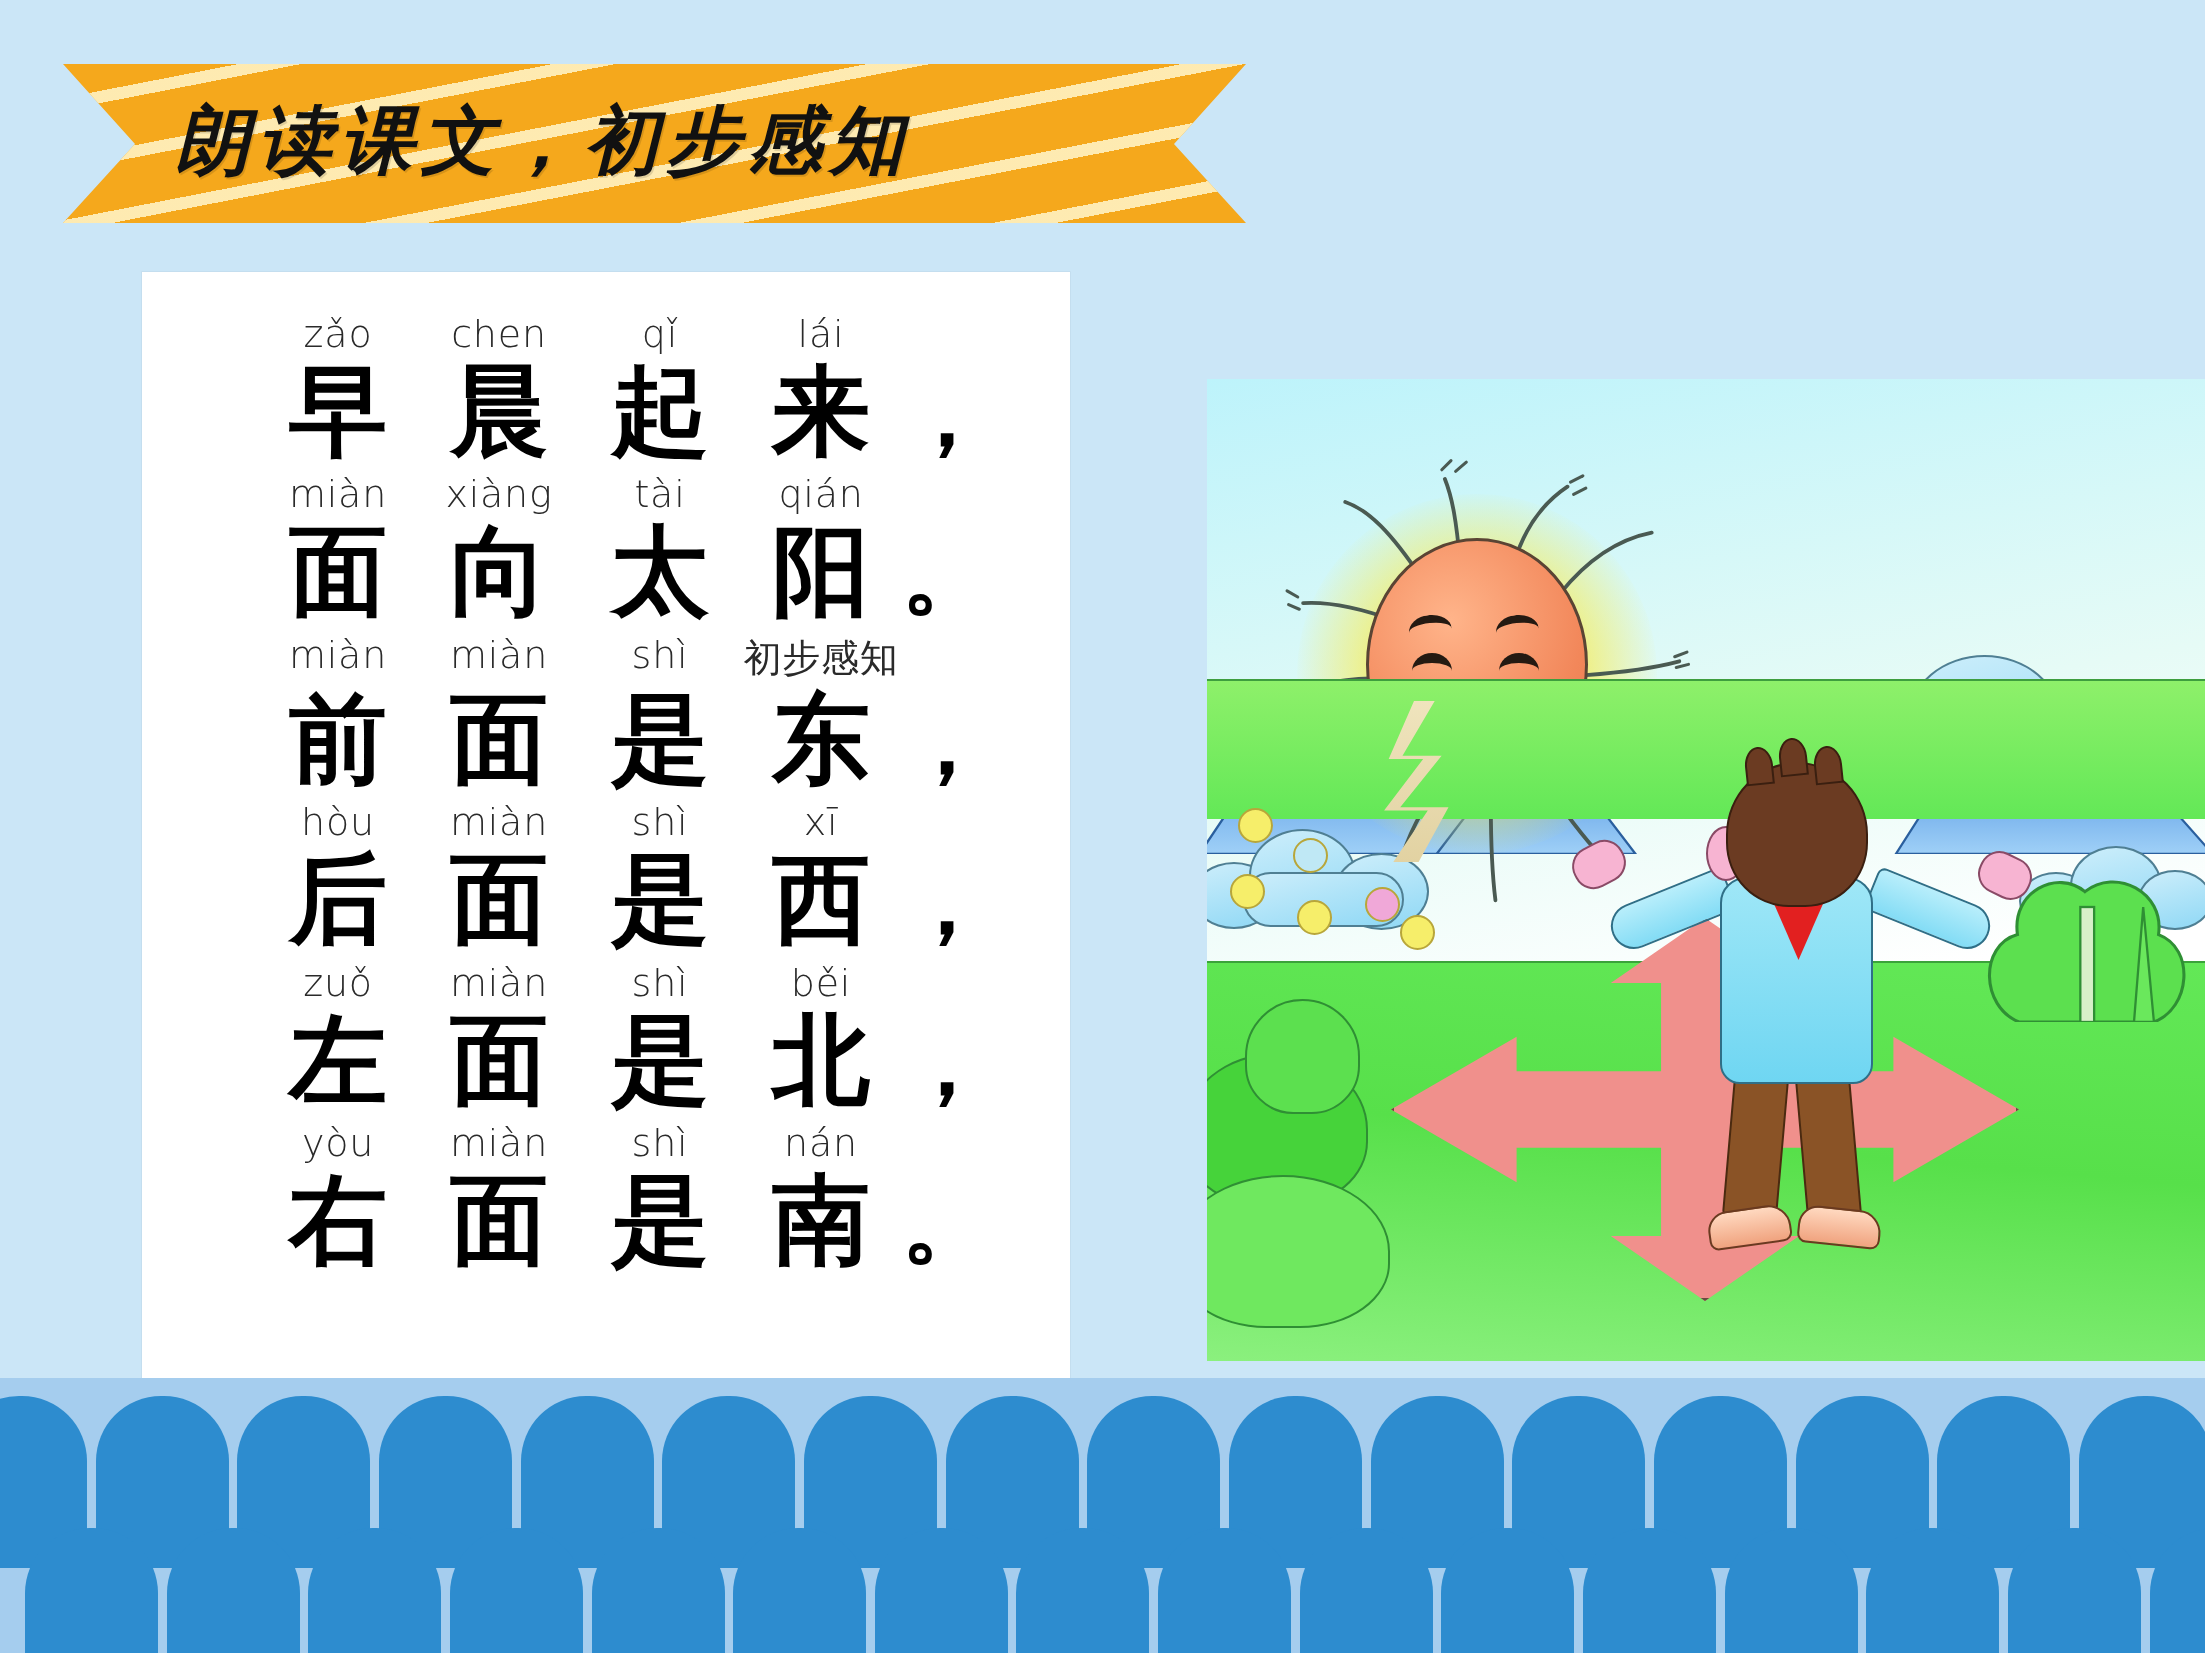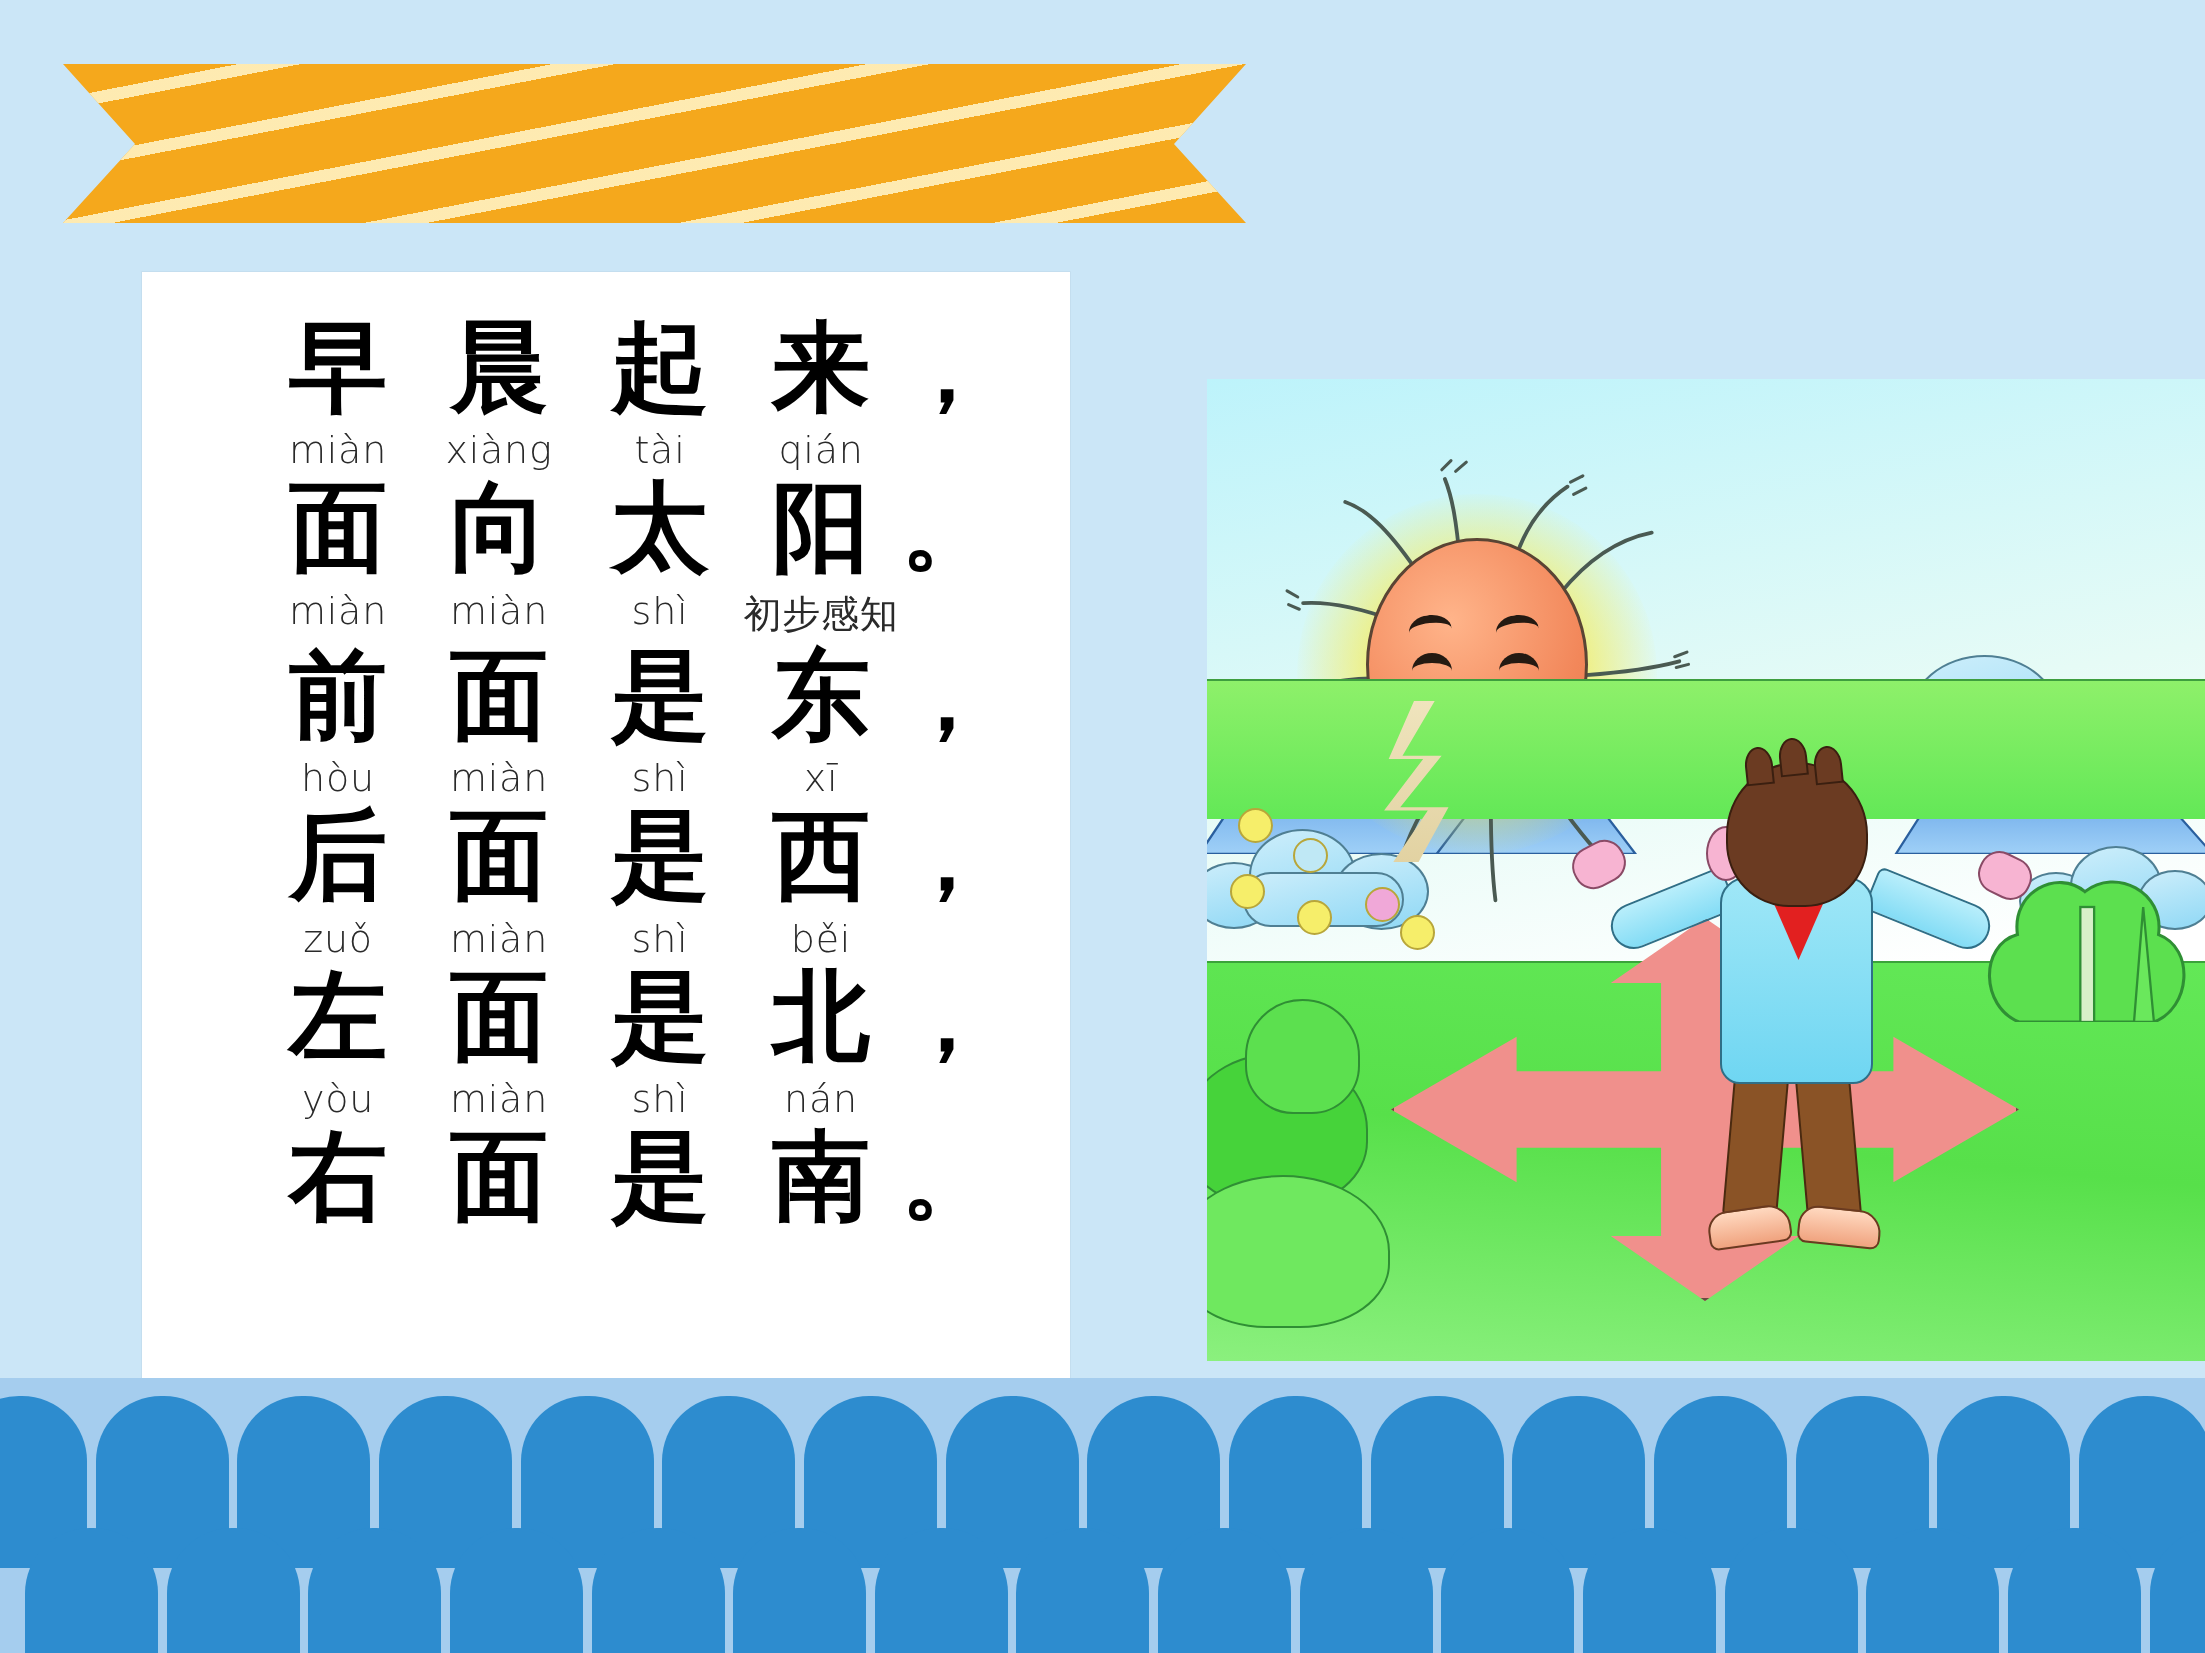--- a/index.html
+++ b/index.html
@@ -222,20 +222,27 @@
       <div class="hair-spike" style="left:17px;"></div>
       <div class="hair-spike" style="left:51px;top:-26px;"></div>
       <div class="hair-spike" style="left:86px;top:-18.4px;"></div>
     </div>
   </div>
 </div>
 
 <div id="text-panel">
 
   <div class="verse">
+    <div class="pinyin-row">
+      <span class="pinyin">zǎo</span>
+      <span class="pinyin">chen</span>
+      <span class="pinyin">qǐ</span>
+      <span class="pinyin">lái</span>
+      <span class="punct"></span>
+    </div>
     <div class="hanzi-row">
       <span class="hanzi">早</span>
       <span class="hanzi">晨</span>
       <span class="hanzi">起</span>
       <span class="hanzi">来</span>
       <span class="punct">，</span>
     </div>
   </div>
 
   <div class="verse">
@@ -322,20 +329,21 @@
       <span class="punct">。</span>
     </div>
   </div>
 
 </div>
 
 <div id="banner">
   <div id="banner-body">
     <div id="banner-stripes"></div>
   </div>
+  <div id="banner-title">朗读课文，初步感知</div>
 </div>
 
 <div id="bottom-band">
   <div id="scallop-row-back">
       <div class="scallop" style="left: -46px; width: 133px; background: rgb(45, 140, 207);"></div>
       <div class="scallop" style="left: 96px; width: 133px; background: rgb(45, 140, 207);"></div>
       <div class="scallop" style="left: 237px; width: 133px; background: rgb(45, 140, 207);"></div>
       <div class="scallop" style="left: 379px; width: 133px; background: rgb(45, 140, 207);"></div>
       <div class="scallop" style="left: 521px; width: 133px; background: rgb(45, 140, 207);"></div>
       <div class="scallop" style="left: 662px; width: 133px; background: rgb(45, 140, 207);"></div>

